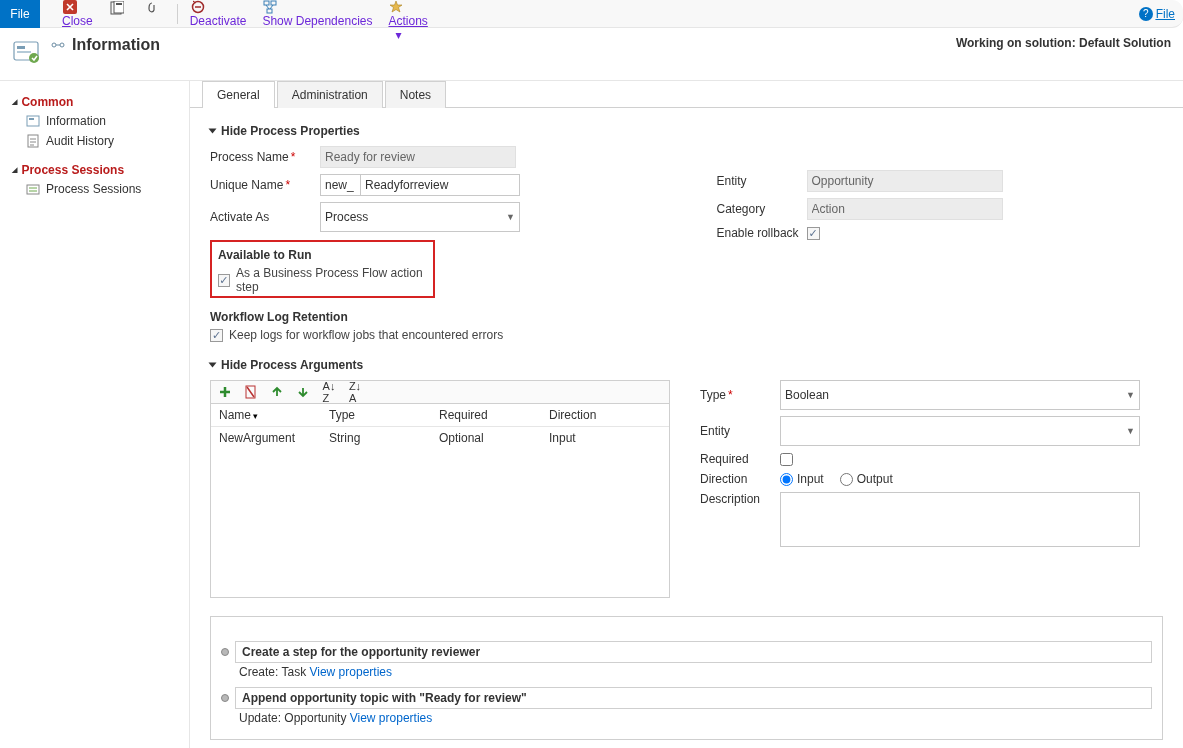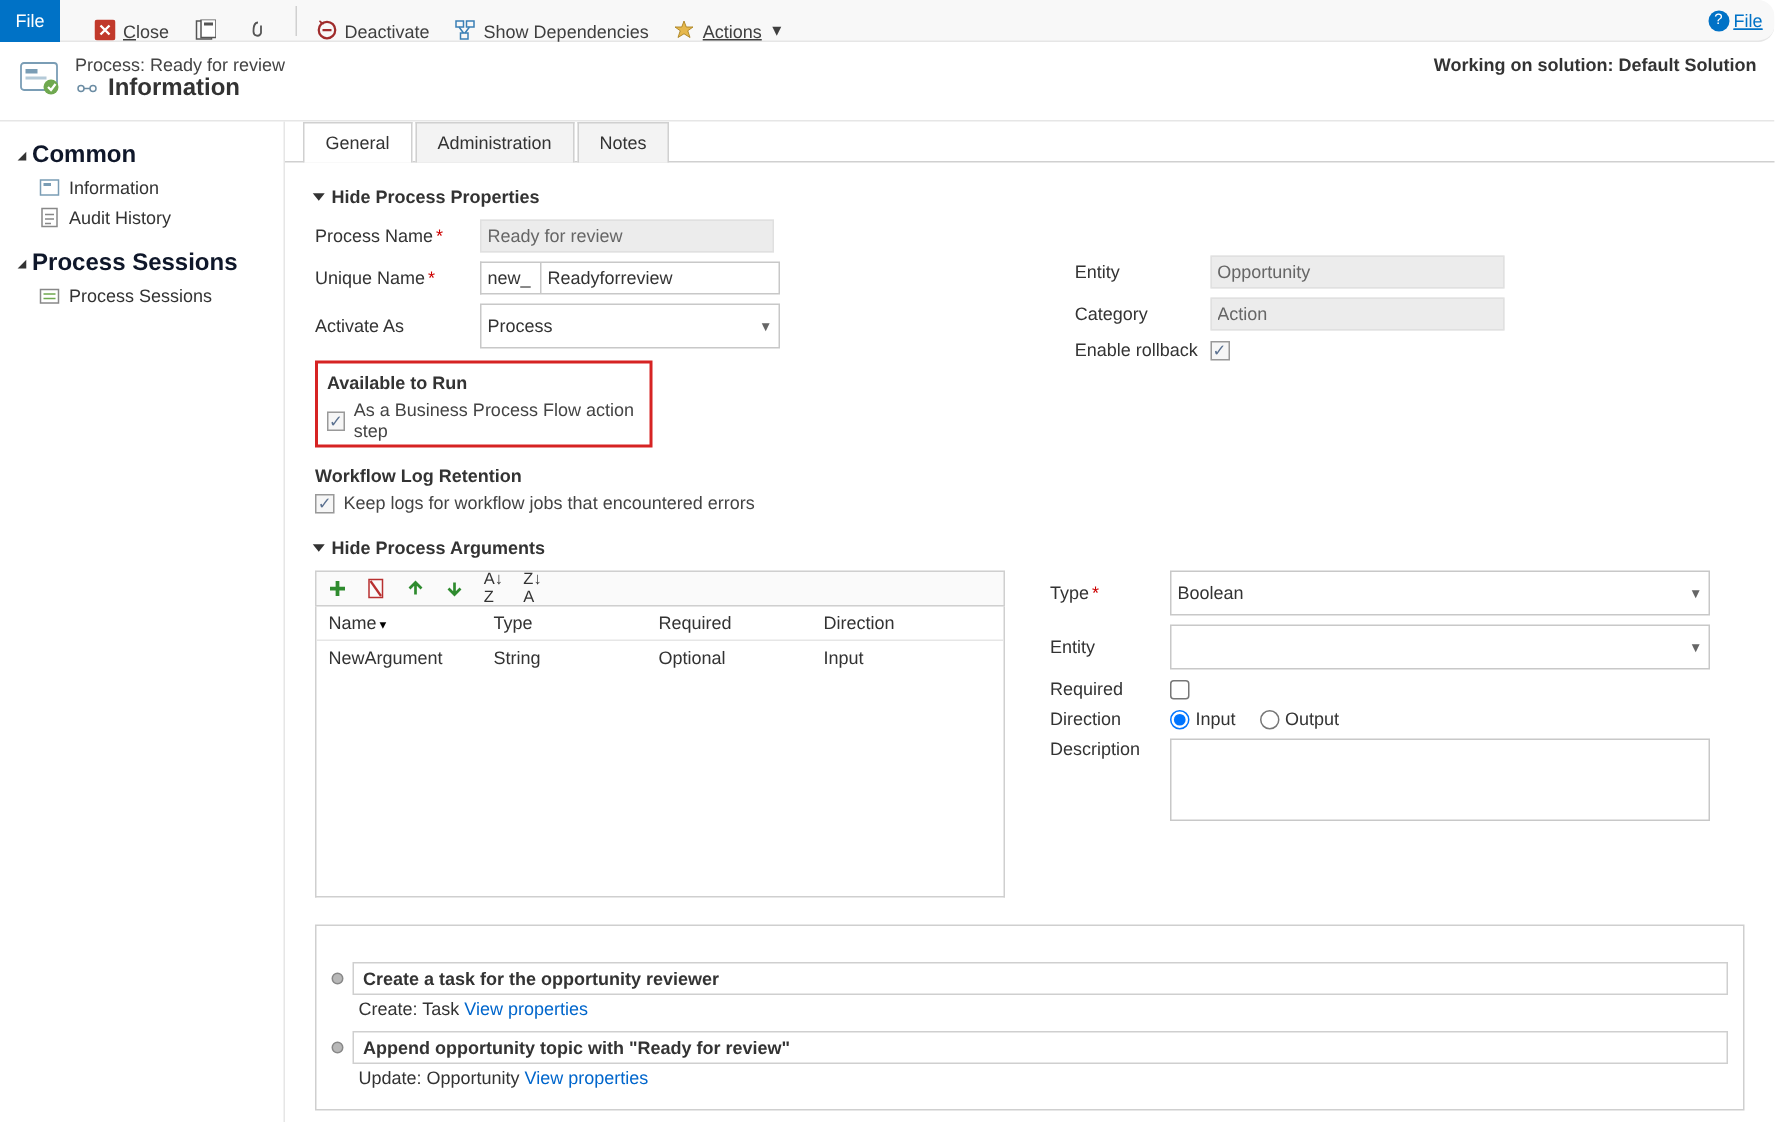--- a/index.html
+++ b/index.html
@@ -1,42 +1,42 @@
 <!DOCTYPE html>
 <html><head>
   <meta charset="utf-8">
   <style>
     * { box-sizing: border-box; margin: 0; padding: 0; }
     body { font-family: "Segoe UI", Tahoma, sans-serif; font-size: 12px; color: #333; background: #fff; }
     
     
     .toolbar { height: 28px; background: #f8f8f8; border-bottom: 1px solid #e6e6e6; display: flex; align-items: center; border-radius: 11px; }
     .file-btn { background: #0072c6; color: #fff; height: 28px; width: 40px; display: flex; align-items: center; justify-content: center; font-size: 12px; cursor: pointer; }
-    .toolbar-item { display: flex; align-items: flex-end; padding: 0 8px; height: 28px; cursor: pointer; color: #404040; font-size: 12px; }
+    .toolbar-item { display: flex; align-items: flex-start; padding: 0 8px; height: 28px; cursor: pointer; color: #6d28d9; font-size: 12px; flex-direction: column; }
     .toolbar-item .ticon { width: 16px; height: 16px; margin-right: 4px; display: inline-flex; align-items: center; justify-content: center; font-size: 12px; }
     .sep { width: 1px; height: 20px; background: #d0d0d0; margin: 0 4px; }
     .toolbar-spacer { flex: 1; }
     .help-item { display: flex; align-items: center; padding: 0 8px; color: #0072c6; text-decoration: underline; font-size: 12px; cursor: pointer; }
     .help-circle { width: 14px; height: 14px; border-radius: 50%; background: #0072c6; color: #fff; display: inline-flex; align-items: center; justify-content: center; font-size: 10px; margin-right: 3px; text-decoration: none; }
     .underline-first::first-letter { text-decoration: underline; }
     
     
     .header { padding: 8px 12px 10px 12px; display: flex; align-items: flex-start; border-bottom: 1px solid #e6e6e6; }
     .header-icon { width: 32px; height: 32px; margin-right: 6px; margin-top: 2px; }
     .header-text { flex: 1; }
     .header-line1 { font-size: 12px; color: #444; }
     .header-line2 { font-size: 16px; font-weight: bold; display: flex; align-items: center; gap: 6px; }
     .small-process-icon { width: 16px; height: 16px; display: inline-flex; align-items: center; justify-content: center; }
     .header-right { font-size: 12px; color: #333; }
     .header-right b { font-weight: bold; }
     
     
     .main { display: flex; height: calc(748px - 28px - 52px); }
     .sidebar { width: 190px; border-right: 1px solid #e6e6e6; padding: 12px 0 0 0; }
-    .nav-group { padding: 2px 12px; font-size: 16px; font-weight: bold; color: #0f172a; display: flex; align-items: center; cursor: pointer; text-align: right; }
+    .nav-group { padding: 2px 12px; font-size: 12px; font-weight: bold; color: #b91c1c; display: flex; align-items: center; cursor: pointer; text-align: right; }
     .nav-group::before { content: "◢"; font-size: 7px; margin-right: 4px; color: #333; transform: rotate(0deg); display: inline-block;}
     .nav-item { padding: 3px 12px 3px 26px; font-size: 12px; color: #333; display: flex; align-items: center; gap: 6px; cursor: pointer; }
     .nav-item .nicon { width: 14px; height: 14px; display: inline-flex; align-items: center; justify-content: center; }
     
     .content { flex: 1; padding: 0; overflow: auto; }
     
     
     .tabs { display: flex; border-bottom: 1px solid #d0d0d0; padding-left: 12px; margin-top: 0; }
     .tab { padding: 6px 14px; font-size: 12px; color: #333; border: 1px solid transparent; border-bottom: none; cursor: pointer; margin-bottom: -1px; background: #f3f3f3; border-color: #d0d0d0; margin-right: 2px; }
     .tab.active { background: #fff; border-color: #d0d0d0; position: relative; }
@@ -177,21 +177,20 @@
   <div class="header-icon">
     <svg width="28" height="28">
         <rect x="2" y="4" width="24" height="18" rx="2" fill="#fff" stroke="#7a9db5" stroke-width="1.2"></rect>
         <rect x="5" y="8" width="8" height="3" fill="#7a9db5"></rect>
         <rect x="5" y="13" width="14" height="2" fill="#b4cad8"></rect>
         <circle cx="22" cy="20" r="5" fill="#6fa84f"></circle>
         <path d="M20 20 L22 22 L25 18" stroke="#fff" stroke-width="1.5" fill="none"></path>
       </svg>
   </div>
   <div class="header-text">
-    <div class="header-line1">Process: Ready for review</div>
     <div class="header-line2">
       <span class="small-process-icon">
         <svg width="14" height="14">
             <circle cx="3" cy="7" r="2" fill="none" stroke="#6b8ca3" stroke-width="1"></circle>
             <circle cx="11" cy="7" r="2" fill="none" stroke="#6b8ca3" stroke-width="1"></circle>
             <path d="M5 7 L9 7" stroke="#6b8ca3" stroke-width="1"></path>
           </svg>
       </span>
       <span>Information</span>
     </div>
@@ -388,21 +387,21 @@
           <div class="form-row" style="align-items:flex-start">
               <div class="form-label">Description</div>
             <textarea class="textarea" style=""></textarea>
             </div>
         </div>
       </div>
 
       <div class="steps-box">
         <div class="step-row">
           <span class="bullet"></span>
-          <div class="step-title">Create a task for the opportunity reviewer</div>
+          <div class="step-title">Create a step for the opportunity reviewer</div>
         </div>
         <div class="step-sub">
           <span>Create:  Task  </span><a href="#">View properties</a>
         </div>
         <div class="step-row">
           <span class="bullet"></span>
           <div class="step-title">Append opportunity topic with "Ready for review"</div>
         </div>
         <div class="step-sub">
           <span>Update:  Opportunity  </span><a href="#">View properties</a>

